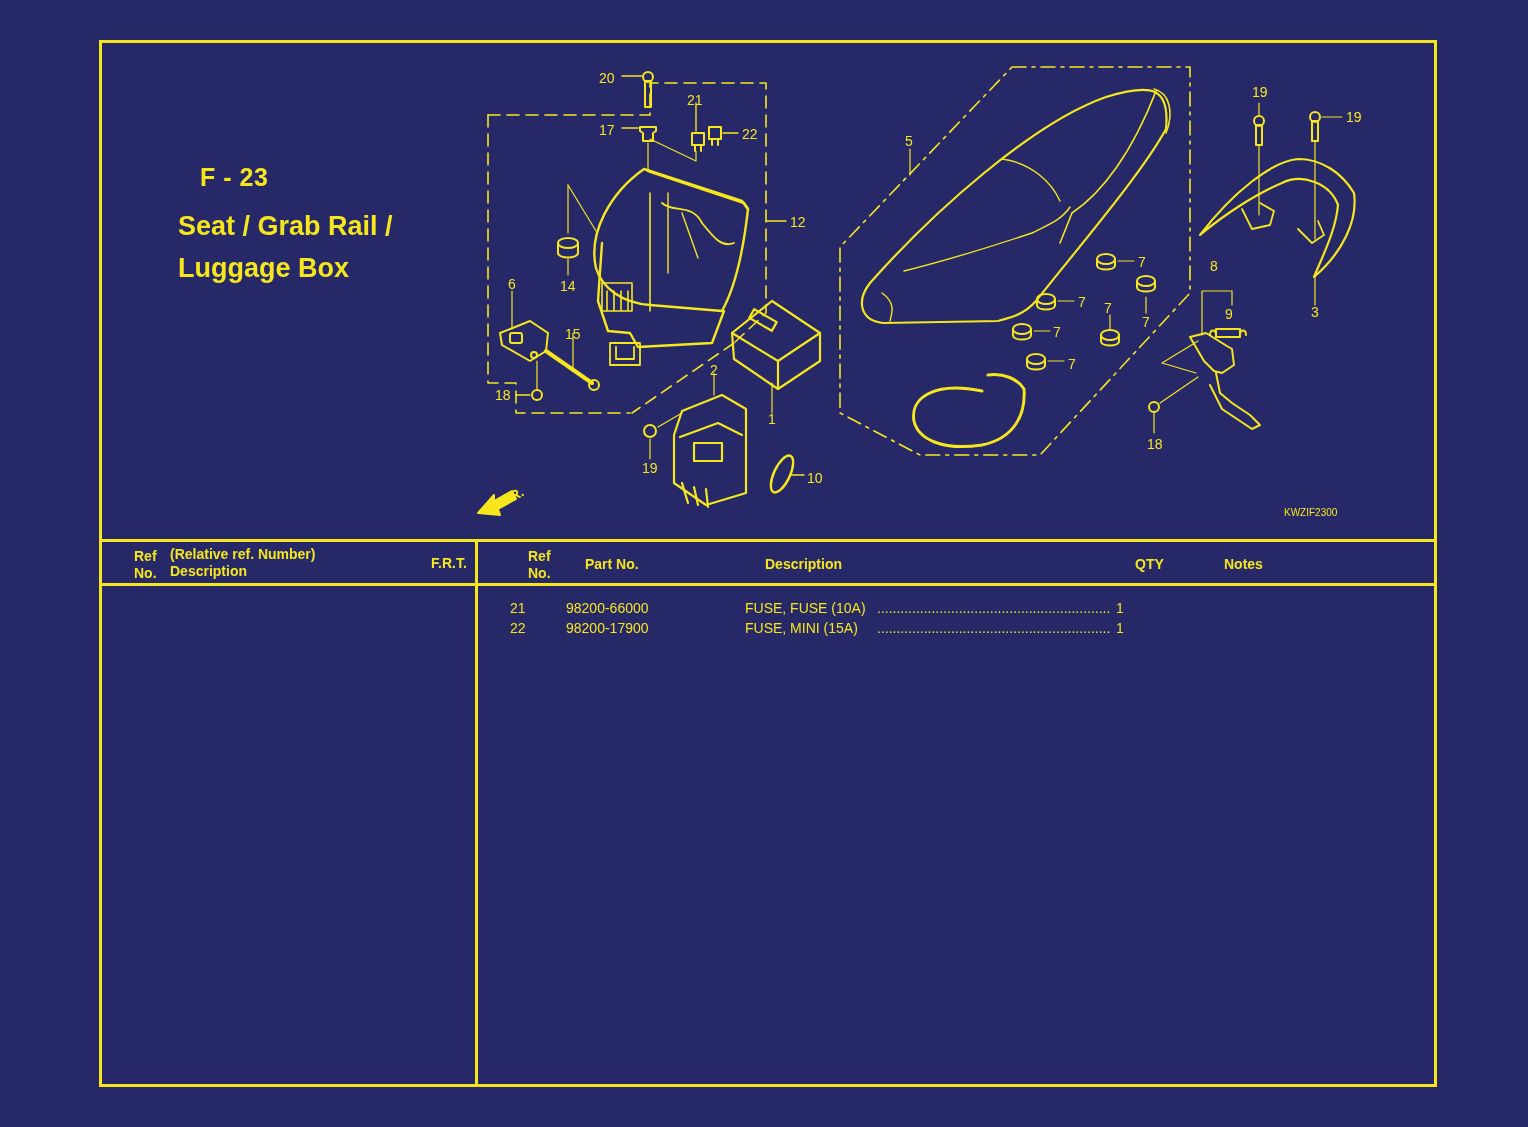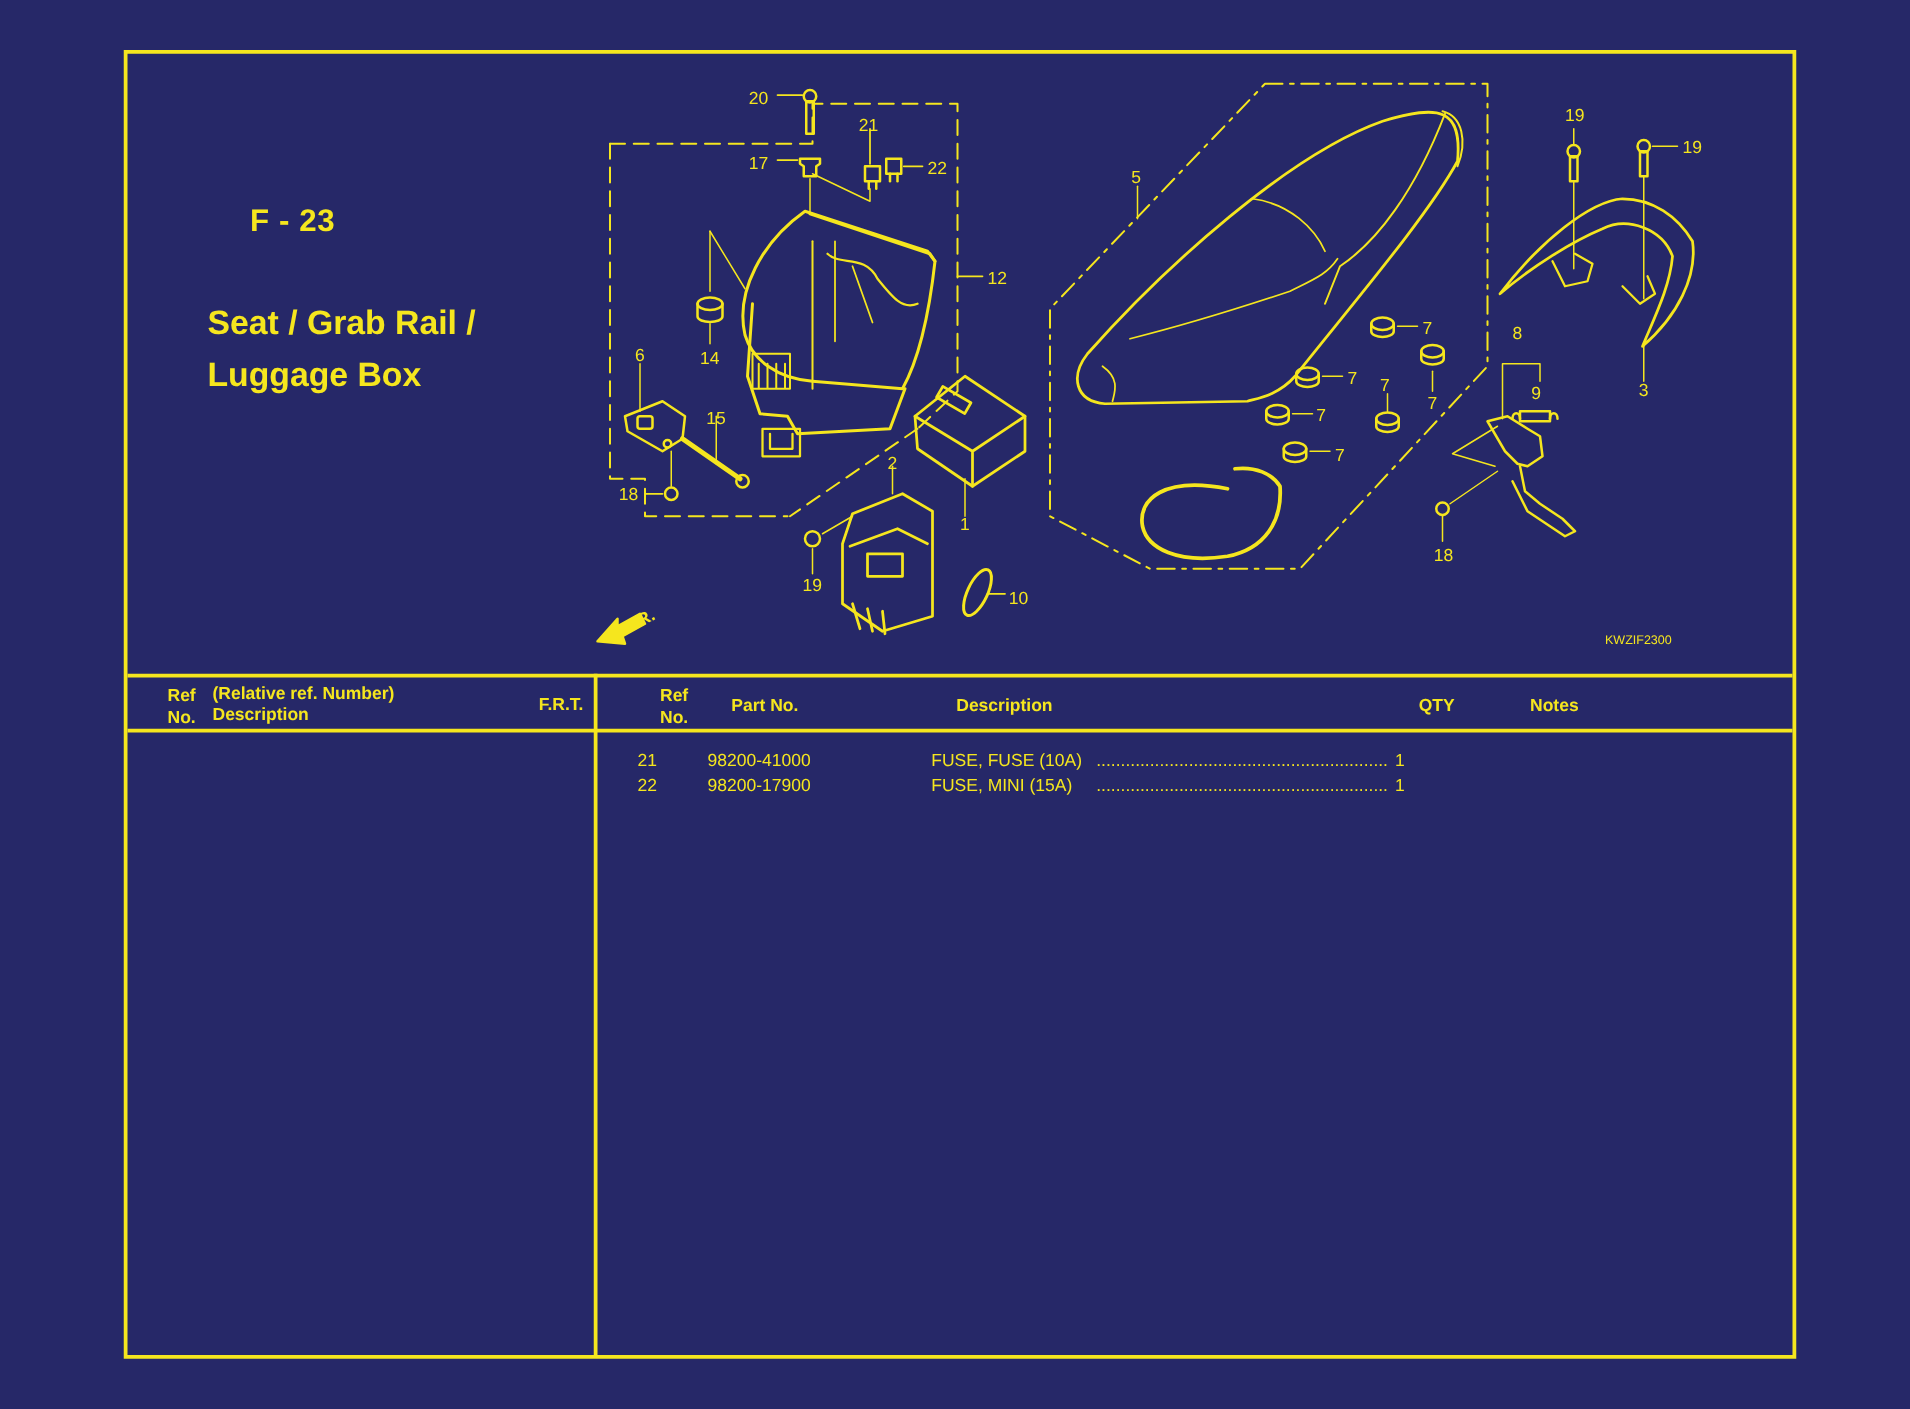--- a/index.html
+++ b/index.html
@@ -19,22 +19,22 @@
   .diagram-area {
     position: absolute; left: 0; top: 0; width: 1332px; height: 496px;
   }
   .hline { position: absolute; left: 0; width: 1332px; height: 3px; background: #f5e61e; }
   .vline { position: absolute; width: 3px; background: #f5e61e; }
   .title-code {
     position: absolute; left: 84px; top: 120px;
     font-size: 25px; font-weight: bold; letter-spacing: 0.5px; margin-left: 14px;
   }
   .title-line {
-    position: absolute; left: 64px;
-    font-size: 27px; font-weight: bold; margin-top: 32px;
+    position: absolute; left: 76px;
+    font-size: 27px; font-weight: bold;
   }
   svg.diagram { position: absolute; left: 0; top: 0; }
   .callout { font-family: "Liberation Sans", sans-serif; font-size: 14px; fill: #f5e61e; }
   .code-label {
     position: absolute; left: 1182px; top: 464px; font-size: 10px; font-weight: normal;
   }
   .hdr {
     position: absolute; font-size: 14px; font-weight: bold; line-height: 17px; margin-left: 20px;
   }
   .row {
@@ -277,21 +277,21 @@
     <div>Ref</div>
     <div>No.</div>
   </div>
   <div class="hdr" style="left:463px; top:513px">Part No.</div>
   <div class="hdr" style="left:643px; top:513px">Description</div>
   <div class="hdr" style="left:1013px; top:513px">QTY</div>
   <div class="hdr" style="left:1102px; top:513px">Notes</div>
 
   <div class="row" style="left:0; top:555px; width:1332px; height:20px">
     <span style="left:408px">21</span>
-    <span style="left:464px">98200-41000</span>
+    <span style="left:464px">98200-66000</span>
     <span style="left:643px">FUSE, FUSE (10A)</span>
     <span style="left:775px; width:234px; overflow:hidden; letter-spacing:0">..............................................................................................</span>
     <span style="left:1014px">1</span>
     <span style="left:1171px"></span>
   </div>
   <div class="row" style="left:0; top:575px; width:1332px; height:20px">
     <span style="left:408px">22</span>
     <span style="left:464px">98200-17900</span>
     <span style="left:643px">FUSE, MINI (15A)</span>
     <span style="left:775px; width:234px; overflow:hidden; letter-spacing:0">..............................................................................................</span>

